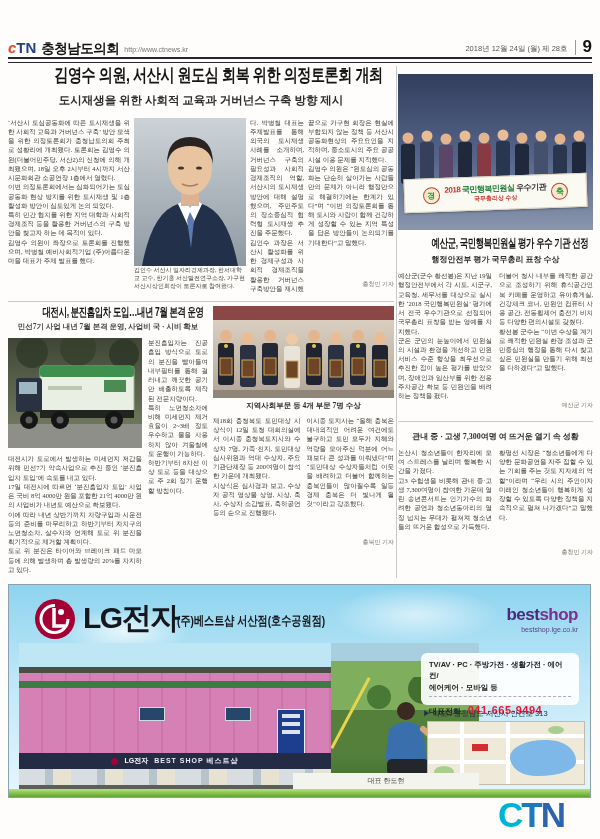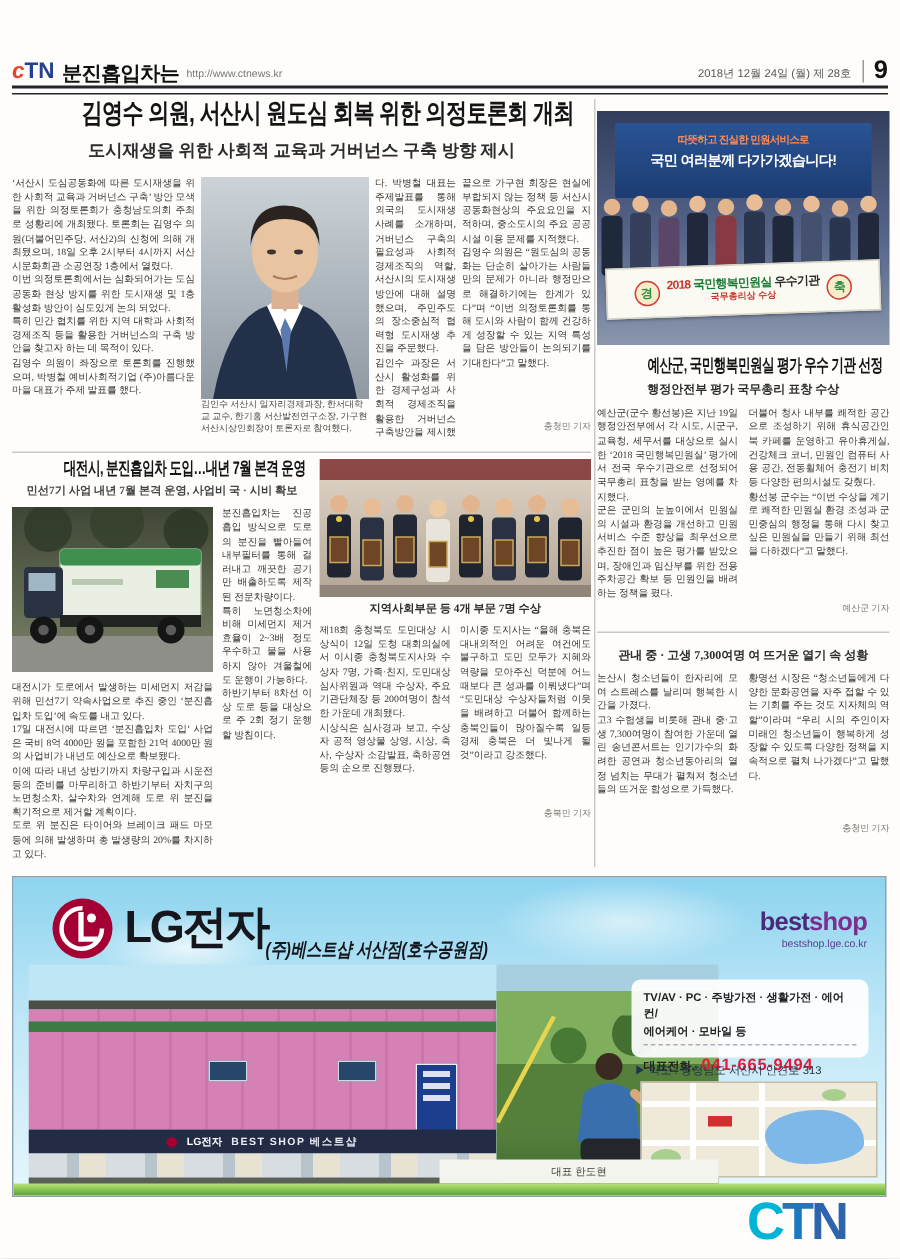--- a/index.html
+++ b/index.html
@@ -100,21 +100,21 @@
 
   
   .ad{left:8px;top:584px;width:583px;height:214px;border:1px solid #8ba1b0;box-sizing:border-box;
       background:
         radial-gradient(90px 34px at 20% 22%,rgba(255,255,255,.75),rgba(255,255,255,0) 70%),
         radial-gradient(120px 40px at 70% 14%,rgba(255,255,255,.6),rgba(255,255,255,0) 70%),
         linear-gradient(180deg,#8ed4ef 0%,#bfe7f7 45%,#e6f6fd 100%);
       overflow:hidden;}
   .lg-circle{position:absolute;left:26px;top:14px;width:40px;height:40px;border-radius:50%;background:#a50034;}
   .ad-brand{position:absolute;left:74px;top:13px;font-size:30px;font-weight:900;color:#15171c;letter-spacing:-1.5px;}
-  .ad-store{position:absolute;left:168px;top:39px;font-size:13px;font-weight:800;color:#15171c;font-style:italic;}
+  .ad-store{position:absolute;left:168px;top:27px;font-size:13px;font-weight:800;color:#15171c;}
   .ad-store .squeeze{transform:scaleX(.78);transform-origin:left;}
   .bestshop{position:absolute;right:12px;top:20px;text-align:right;}
   .bs-word{font-size:17px;font-weight:600;letter-spacing:-0.5px;text-align:right;}
   .bs-word .b1{color:#4a2a7a;}
   .bs-word .b2{color:#7b2f8e;font-weight:800;}
   .bs-url{font-size:7px;color:#5a3e8c;margin-top:1px;}
 
   .ad-building{position:absolute;left:10px;top:58px;width:312px;height:148px;overflow:hidden;}
   .bld-sky{position:absolute;left:0;top:0;width:100%;height:26px;background:#bfe6f4;}
   .bld-roof{position:absolute;left:0;top:24px;width:100%;height:6px;background:#4a4f45;}
@@ -164,21 +164,21 @@
   .ctn .l3{color:#2e63ad;}
 </style>
 </head>
 <body>
 
 <div class="page">
 
   <div class="abs masthead">
     <div class="mh-left">
       <span class="mh-logo"><span class="c">c</span><span class="tn">TN</span></span>
-      <span class="mh-paper">분진흡입차는</span>
+      <span class="mh-paper">충청남도의회</span>
       <span class="mh-url">http://www.ctnews.kr</span>
     </div>
     <div class="mh-right">
       <span class="mh-date">2018년 12월 24일 (월)  제 28호</span>
       <span class="mh-sep"></span>
       <span class="mh-page">9</span>
     </div>
   </div>
   <div class="abs mh-rule"></div>
 
@@ -333,24 +333,20 @@
 시상식은 심사경과 보고, 수상자 공적 영상물 상영, 시상, 축사, 수상자 소감발표, 축하공연 등의 순으로 진행됐다.</div>
       <div style="flex:1;">
         <div class="bodycol" style="height:120px;">이시종 도지사는 “올해 충북은 대내외적인 어려운 여건에도 불구하고 도민 모두가 지혜와 역량을 모아주신 덕분에 어느 때보다 큰 성과를 이뤄냈다”며 “도민대상 수상자들처럼 이웃을 배려하고 더불어 함께하는 충북인들이 많아질수록 일등경제 충북은 더 빛나게 될 것”이라고 강조했다.</div>
         <div class="byline">충북민 기자</div>
       </div>
     </div>
   </div>
 
   <div class="abs yesan">
     <div class="ys-photo">
-      <div class="ys-backdrop">
-        <div class="ys-bd1">따뜻하고 진실한 민원서비스로</div>
-        <div class="ys-bd2">국민 여러분께 다가가겠습니다!</div>
-      </div>
       <svg class="abs" style="left:0;top:52px;" width="195" height="70" viewBox="0 0 195 70">
         <g>
           <g transform="translate(2,4)">
               <circle cx="8" cy="8" r="5.5" fill="#e2b58f"></circle>
               <rect x="1" y="14" width="14" height="40" rx="3" fill="#20283c"></rect>
             </g>
           <g transform="translate(21,2)">
               <circle cx="8" cy="8" r="5.5" fill="#e8bd96"></circle>
               <rect x="1" y="14" width="14" height="42" rx="3" fill="#36405c"></rect>
             </g>

